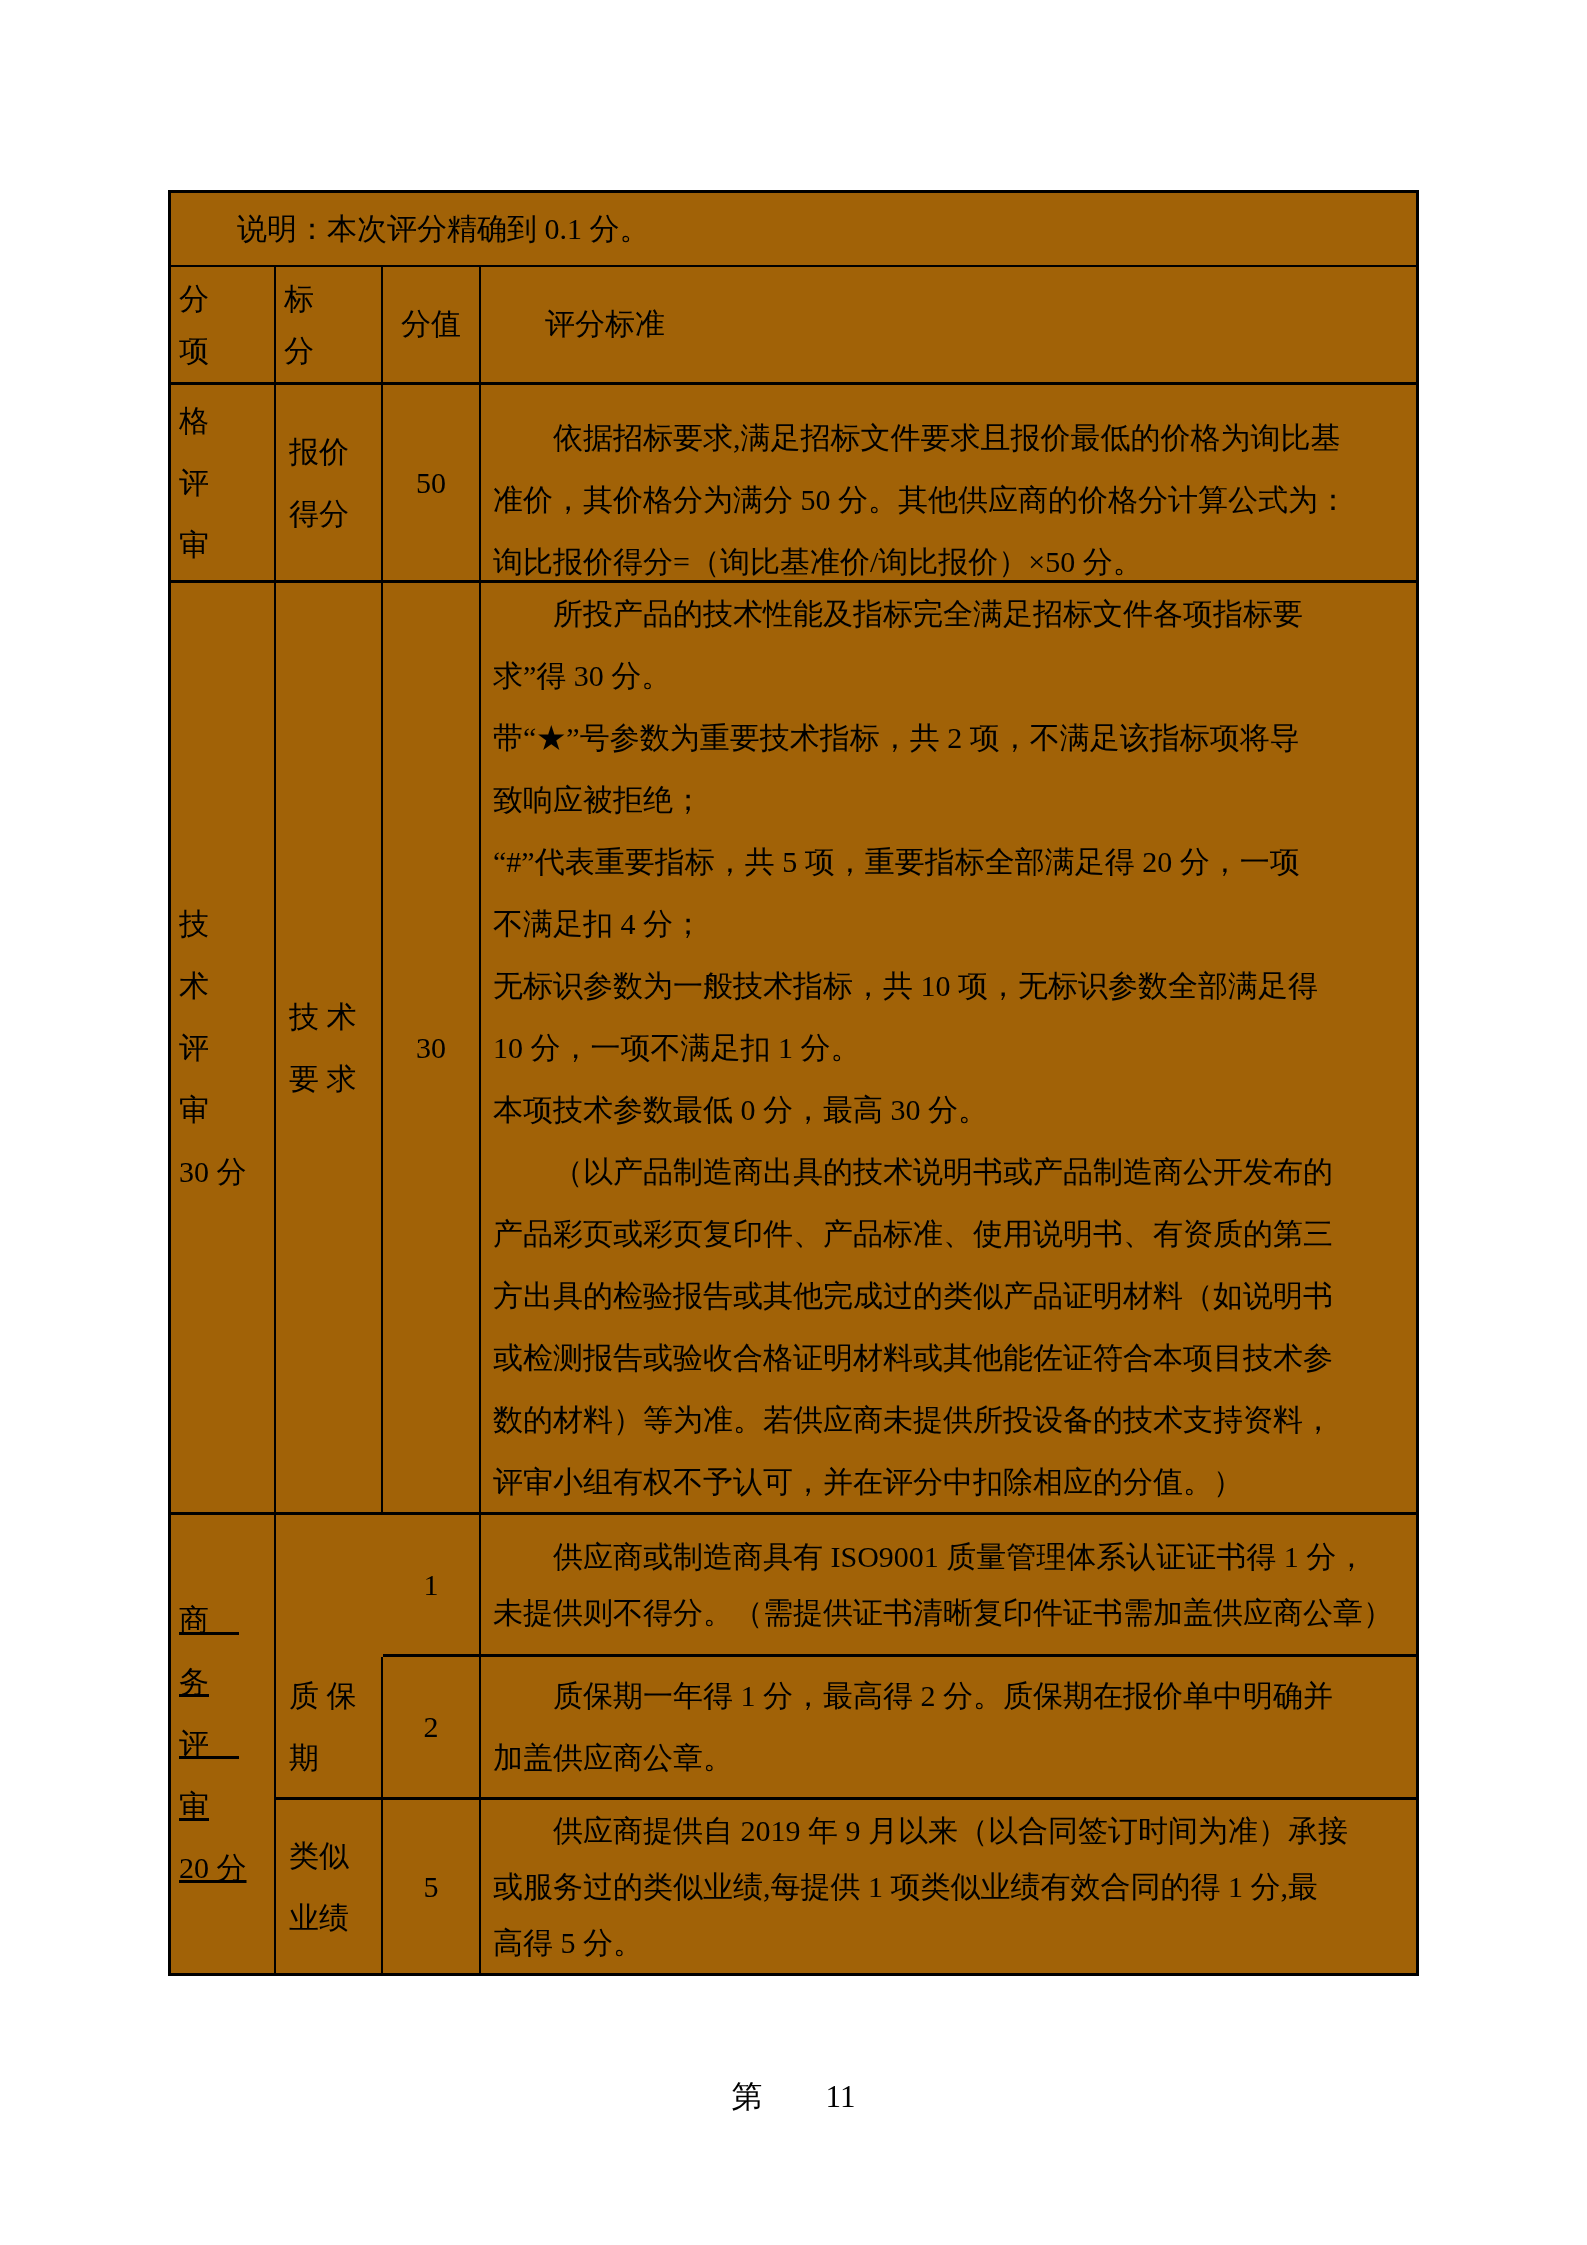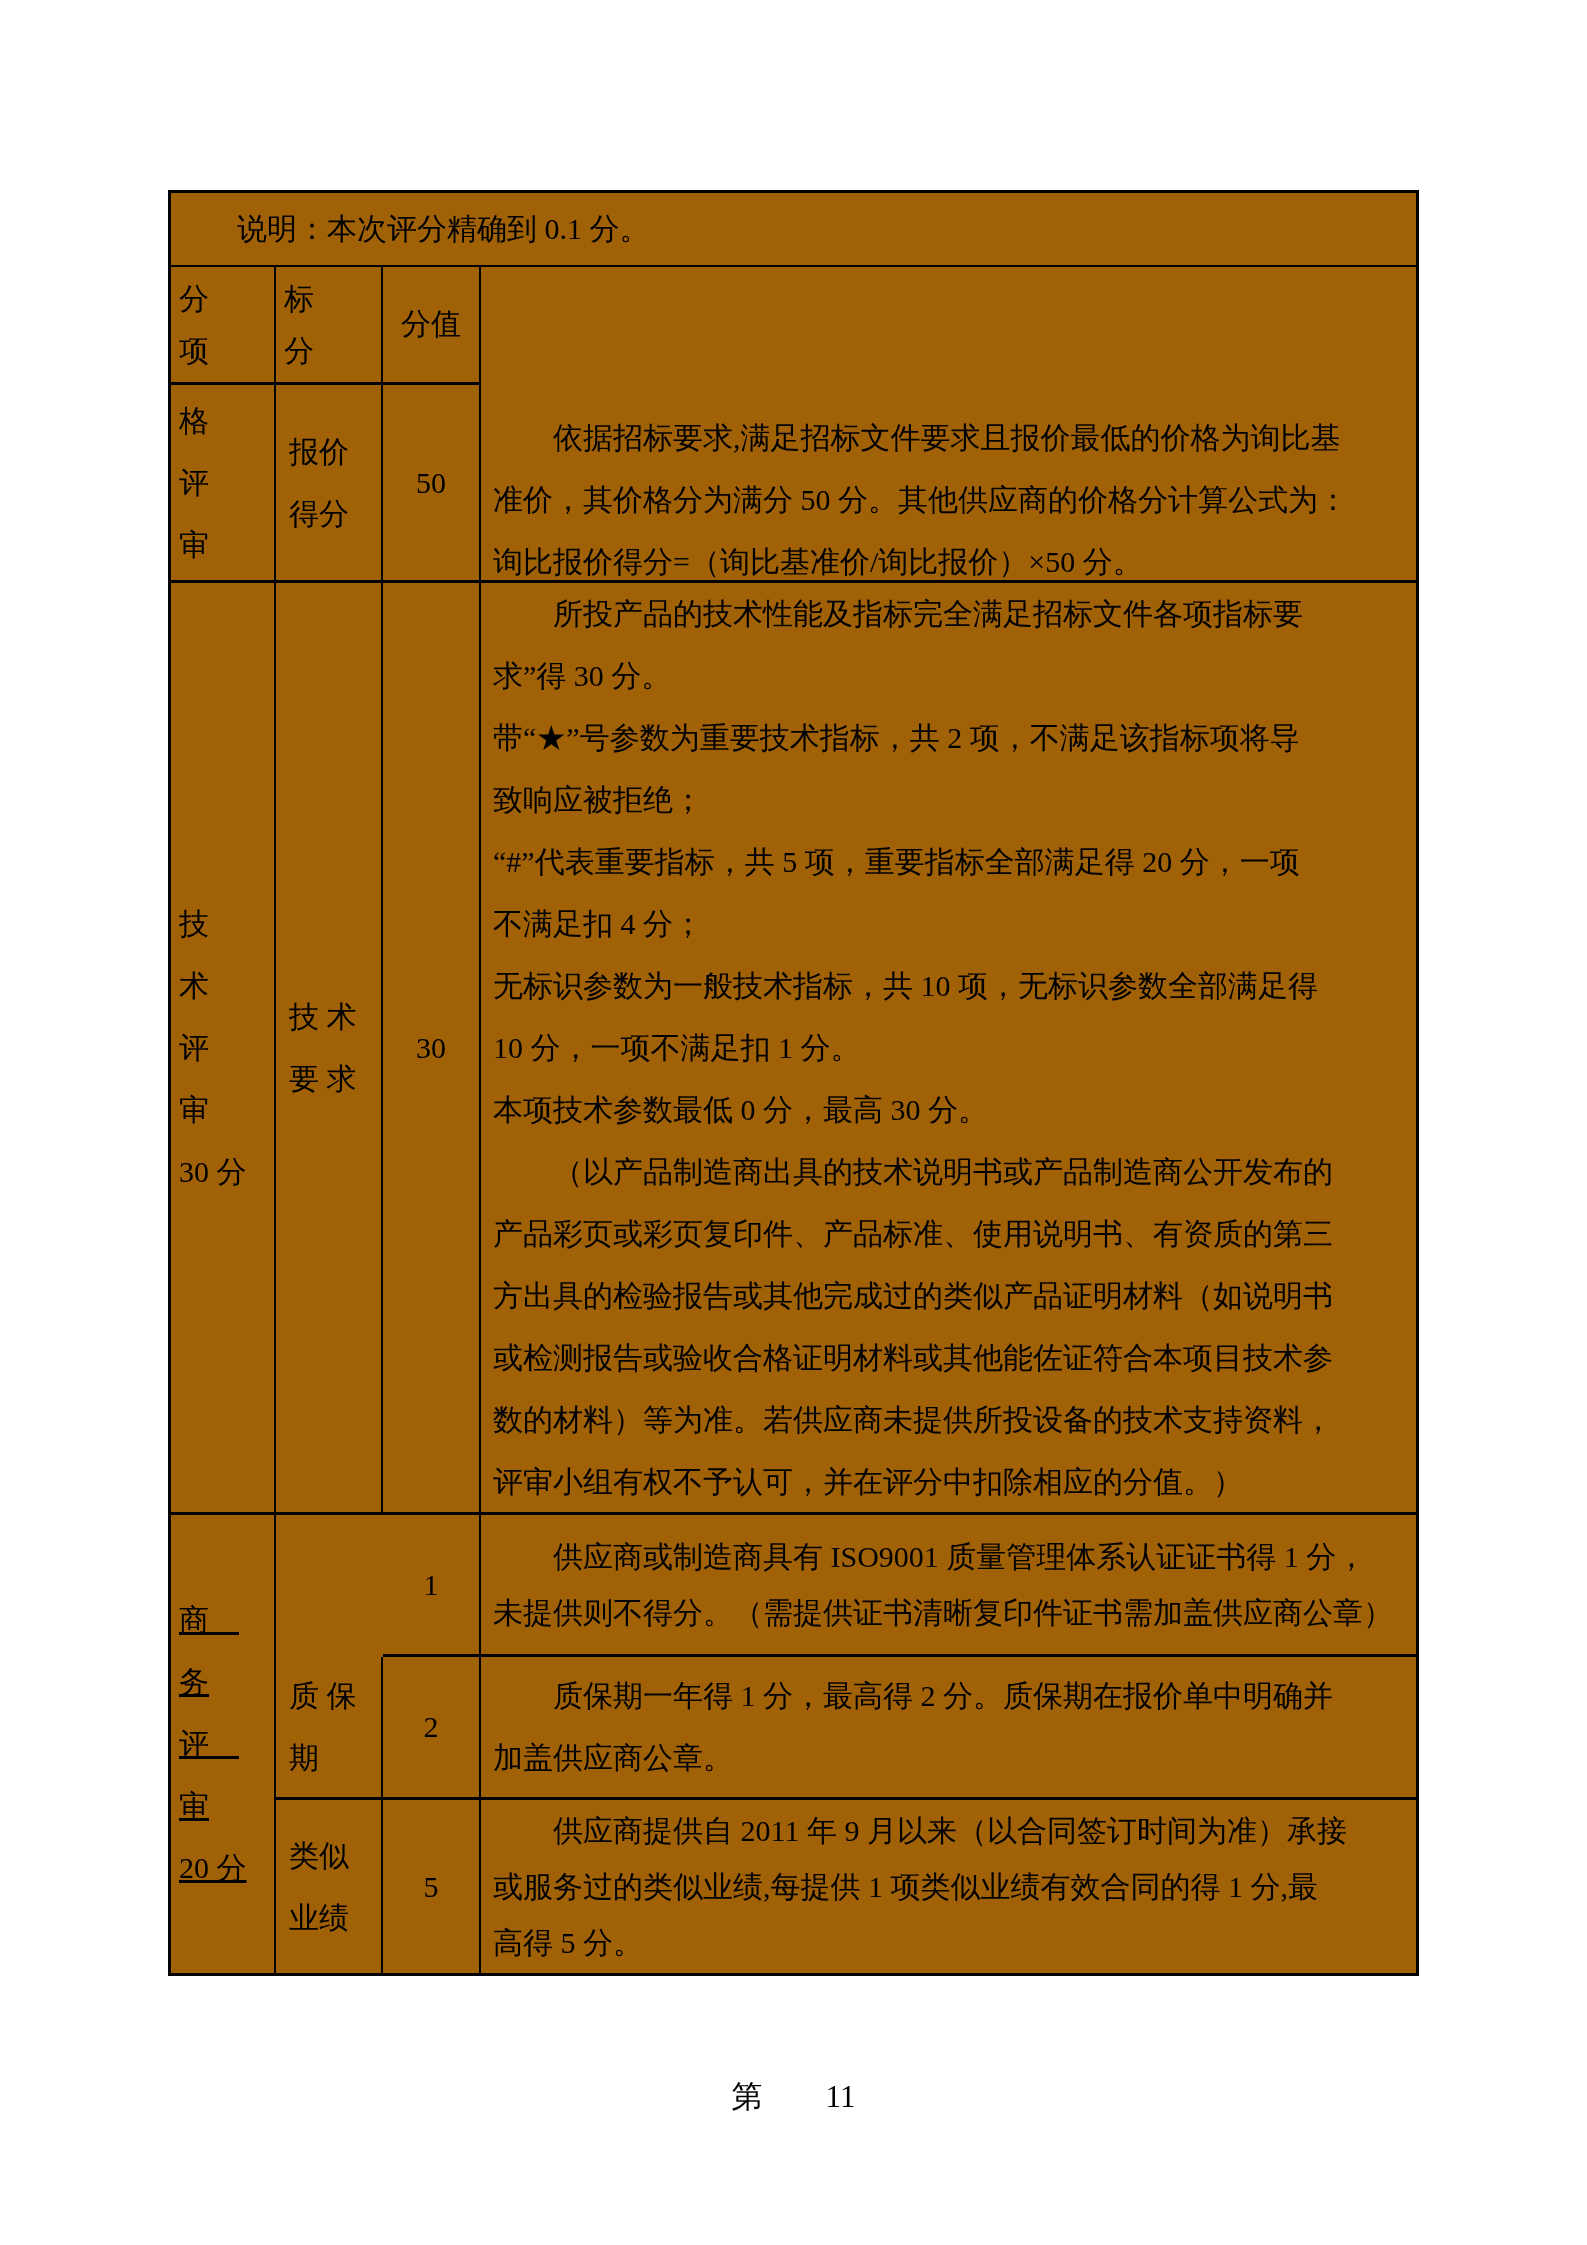--- a/index.html
+++ b/index.html
@@ -63,20 +63,23 @@
     <span>说明：本次评分精确到 0.1 分。</span>
   </div>
 
   <div class="cell hdr-lines br2 bb3" style="grid-area:2/1/3/2;">评　分
 项　目</div>
   <div class="cell hdr-lines br2 bb3" style="grid-area:2/2/3/3;">评　标
 分　项</div>
   <div class="cell hdr-center br2 bb3" style="grid-area:2/3/3/4;">
     <span>分值</span>
   </div>
+  <div class="cell hdr-crit bb3" style="grid-area:2/4/3/5;">
+    <span>评分标准</span>
+  </div>
 
   <div class="cell cat br2 bb3" style="grid-area:3/1/4/2;">价　格
 评　审
 50 分</div>
   <div class="cell sub br2 bb3" style="grid-area:3/2/4/3;">报价
 得分</div>
   <div class="cell score br2 bb3" style="grid-area:3/3/4/4;">
     <span>50</span>
   </div>
   <div class="cell crit bb3" style="grid-area:3/4/4/5;margin-top:35px;">　　依据招标要求,满足招标文件要求且报价最低的价格为询比基
@@ -123,21 +126,21 @@
     <span>2</span>
   </div>
   <div class="cell crit bb3" style="grid-area:6/4/7/5;">　　质保期一年得 1 分，最高得 2 分。质保期在报价单中明确并
 加盖供应商公章。</div>
 
   <div class="cell sub br2" style="grid-area:7/2/8/3;">类似
 业绩</div>
   <div class="cell score br2" style="grid-area:7/3/8/4;">
     <span>5</span>
   </div>
-  <div class="cell crit lh56" style="grid-area:7/4/8/5;">　　供应商提供自 2011 年 9 月以来（以合同签订时间为准）承接
+  <div class="cell crit lh56" style="grid-area:7/4/8/5;">　　供应商提供自 2019 年 9 月以来（以合同签订时间为准）承接
 或服务过的类似业绩,每提供 1 项类似业绩有效合同的得 1 分,最
 高得 5 分。</div>
 
 </div>
 
 <div class="footer">
   <span>第</span>
   <span>11</span>
 </div>
 

